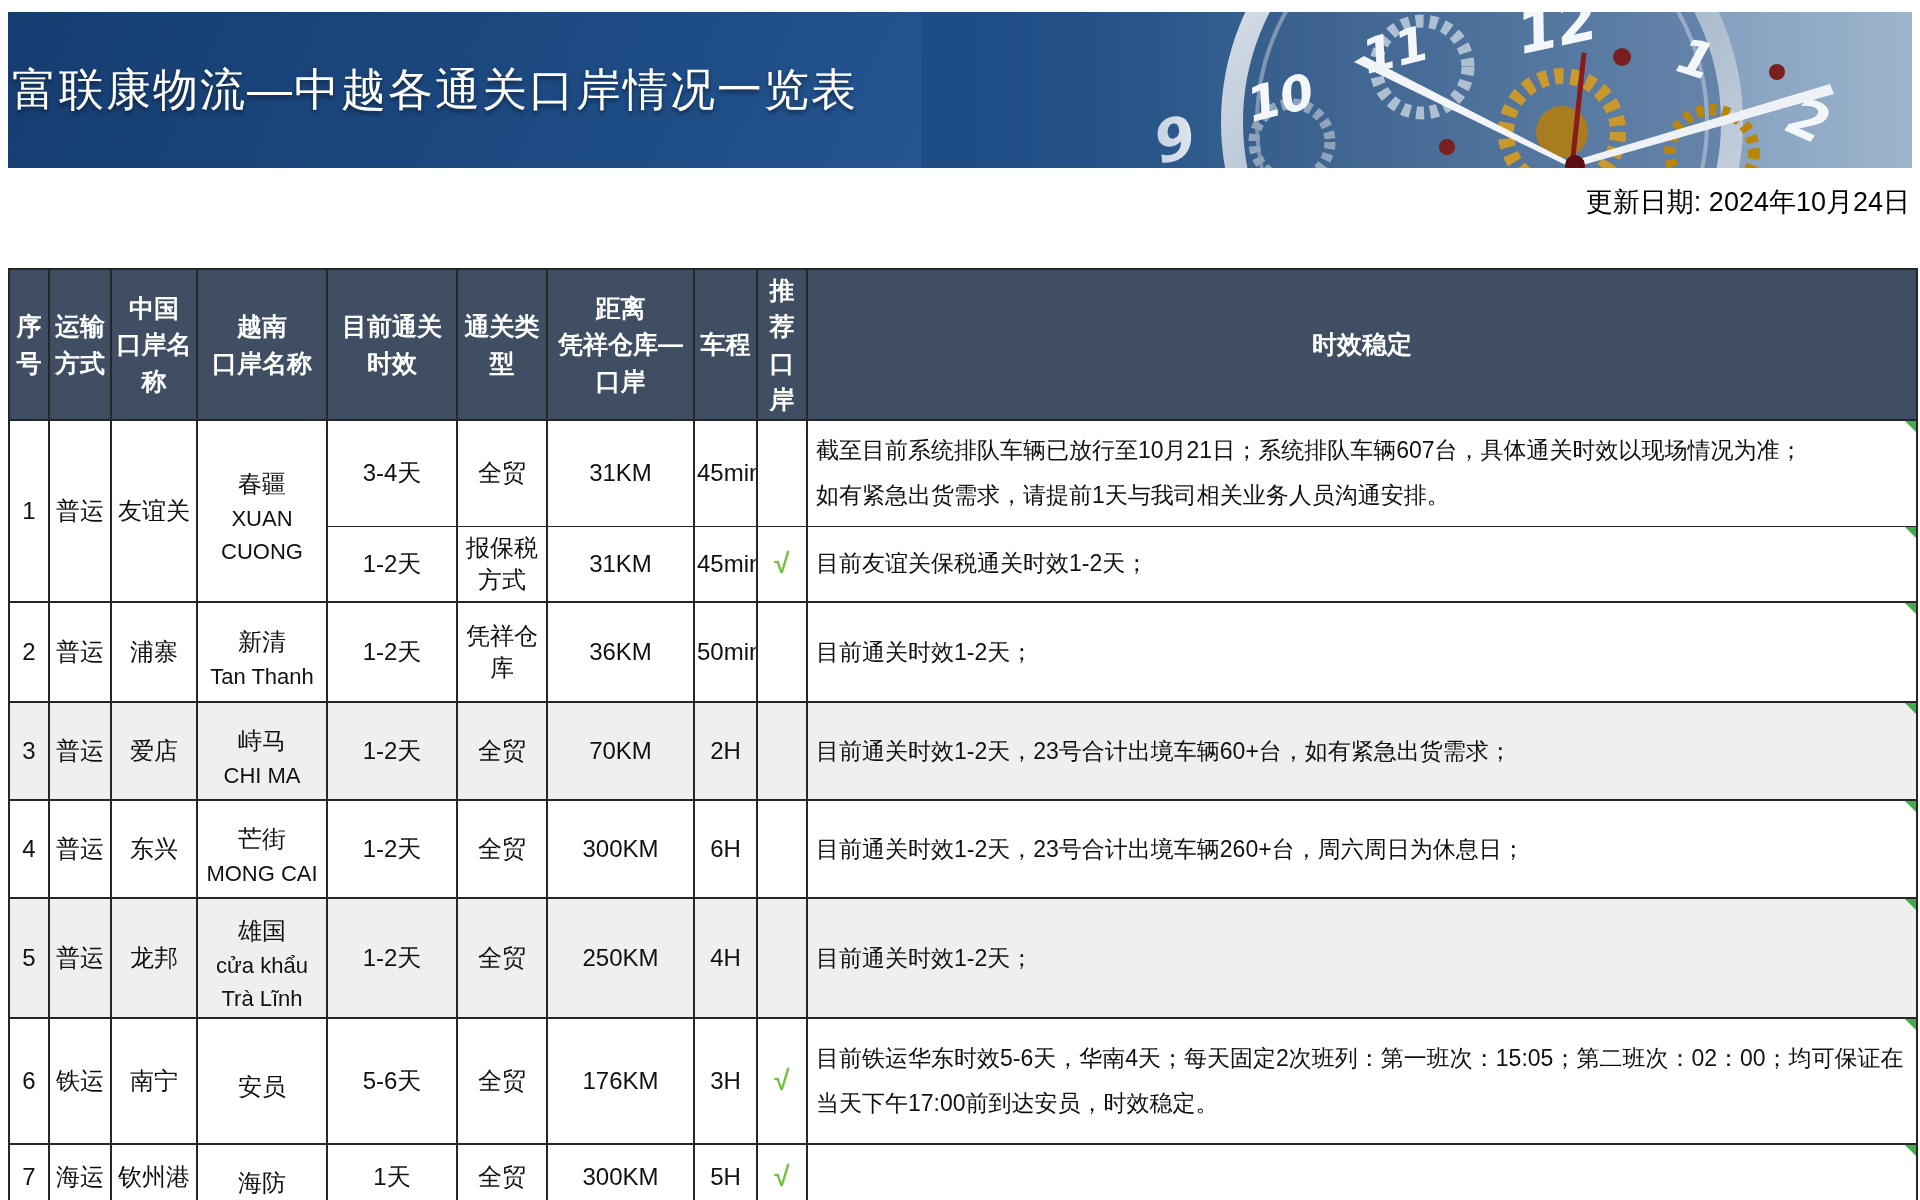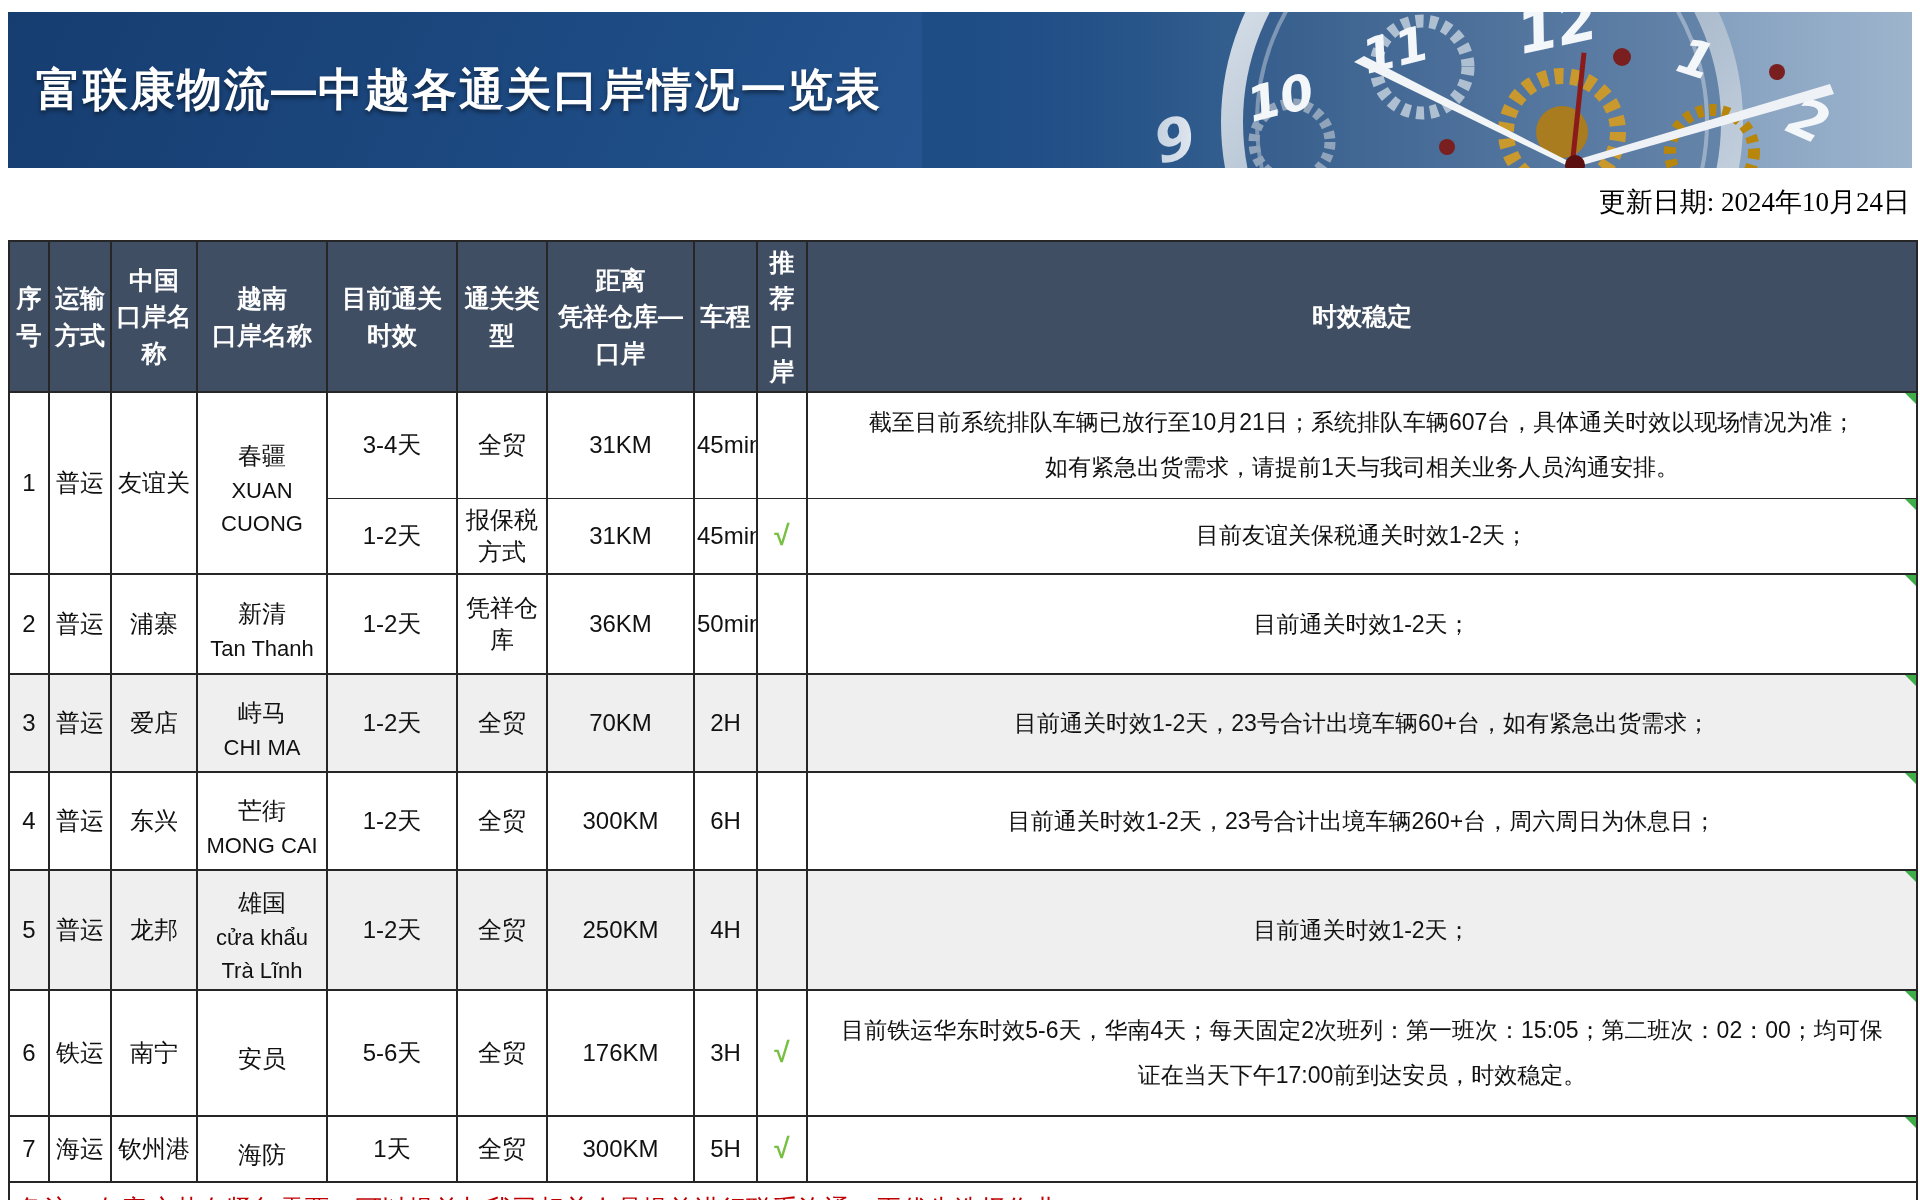--- a/index.html
+++ b/index.html
@@ -1,35 +1,35 @@
 <!DOCTYPE html>
 <html><head>
 <meta charset="utf-8">
 <style>
   html,body{margin:0;padding:0;background:#ffffff;width:1920px;height:1200px;overflow:hidden;
     font-family:"Liberation Sans","DejaVu Sans",sans-serif;color:#111;}
   
   .banner{position:relative;margin:12px 8px 0 8px;height:156px;overflow:hidden;
     background:linear-gradient(115deg,#163d70 0%,#1e4c85 35%,#2a5a97 60%,#1c4a82 100%);}
-  .banner-title{position:absolute;left:28px;top:50%;transform:translateY(-50%);
-    color:#fff;font-size:45px;font-weight:bold;letter-spacing:2px;
+  .banner-title{position:absolute;left:4px;top:50%;transform:translateY(-50%);
+    color:#fff;font-size:45px;font-weight:normal;letter-spacing:2px;
     text-shadow:0 3px 4px rgba(0,0,0,.45);z-index:3;white-space:nowrap;}
   .clock-wrap{position:absolute;right:0;top:0;height:156px;width:990px;z-index:1;}
   
-  .date-line{height:72px;padding:16px 10px 0 0;box-sizing:border-box;text-align:right;font-family:Liberation Serif, serif;}
+  .date-line{height:100px;padding:16px 10px 0 0;box-sizing:border-box;text-align:right;}
   .date-line span{font-size:27px;color:#000;}
   
   table.ports{border-collapse:collapse;table-layout:fixed;margin-left:8px;width:1908px;
     border:2px solid #1a1a1a;}
   .ports th,.ports td{border:2px solid #262626;box-sizing:border-box;overflow:hidden;}
   .ports th{background:#3f4e63;color:#ffffff;font-weight:bold;font-size:25px;
     text-align:center;white-space:pre-line;line-height:1.45;padding:2px;}
   .ports td{font-size:24px;text-align:center;vertical-align:middle;background:#ffffff;padding:2px;}
   tr.alt td{background:#efefef;}
-  td.remark{text-align:center;font-size:23px;padding:4px 24px;line-height:1.95;
+  td.remark{text-align:left;font-size:23px;padding:4px 8px;line-height:1.95;
     white-space:pre-line;position:relative;}
   td.vn{line-height:1.5;}
   .vn-sub{font-size:22px;display:block;text-align:center;}
   .vn-main{display:block;margin-top:12px;}
   td.rec{color:#77c043;font-size:28px;font-weight:bold;}
   tr.sub1 td{border-bottom-width:1px;}
   tr.sub2 td{border-top-width:1px;}
   .tri{position:absolute;top:0;right:0;width:0;height:0;
     border-left:11px solid transparent;border-top:11px solid #3fae49;}
   

